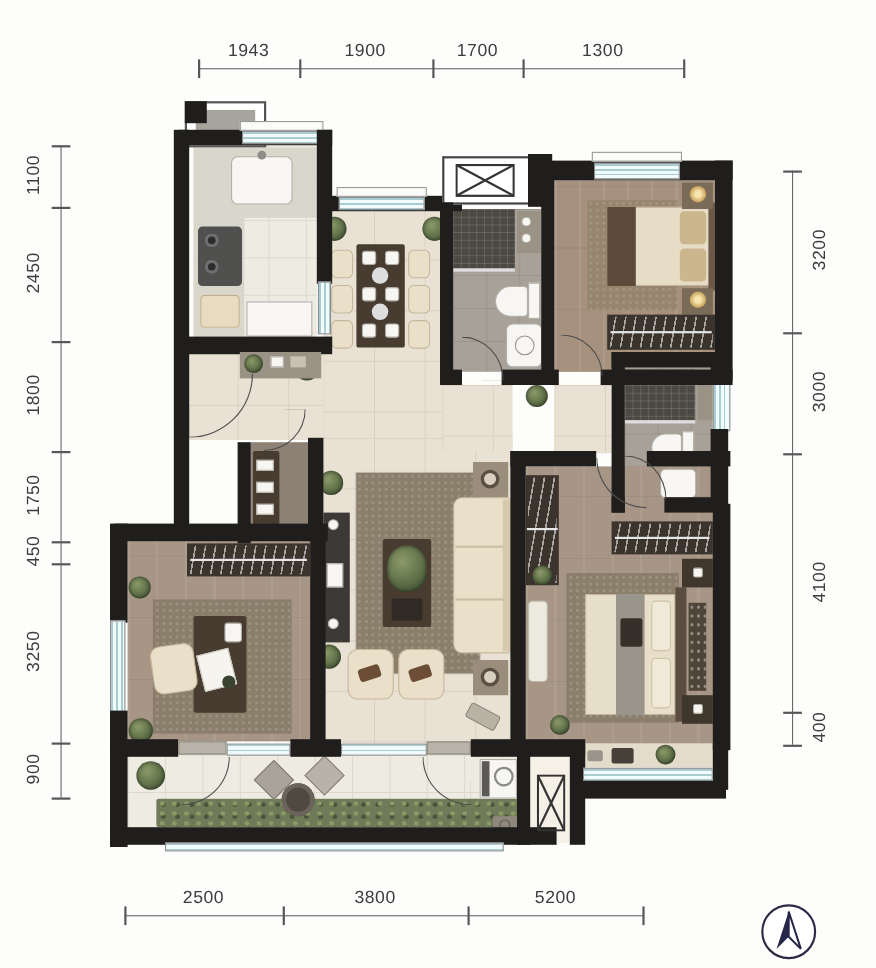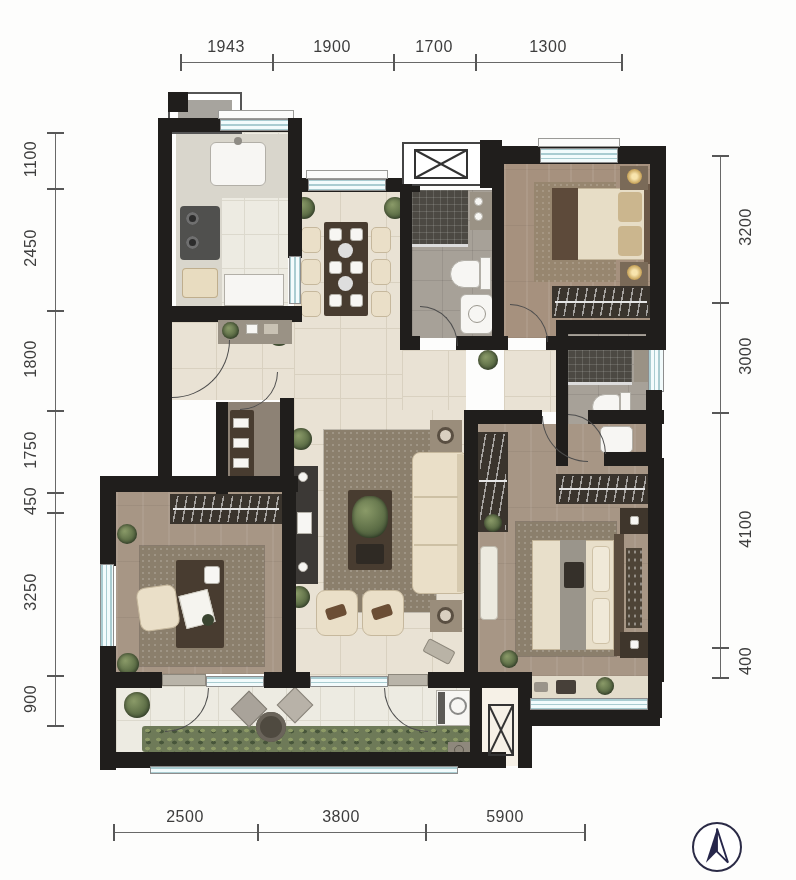--- a/index.html
+++ b/index.html
@@ -315,21 +315,21 @@
   </div>
 
   <div>
     <div class="t dline" style="left:113px;top:832px;width:472px;height:1.3px"></div>
     <div class="t tick" style="left:113px;top:824px;width:1.6px;height:17px"></div>
     <div class="t tick" style="left:257px;top:824px;width:1.6px;height:17px"></div>
     <div class="t tick" style="left:425px;top:824px;width:1.6px;height:17px"></div>
     <div class="t tick" style="left:584px;top:824px;width:1.6px;height:17px"></div>
     <div class="t lbl" style="left:150px;top:808px;width:70px">2500</div>
     <div class="t lbl" style="left:306px;top:808px;width:70px">3800</div>
-    <div class="t lbl" style="left:470px;top:808px;width:70px">5900</div>
+    <div class="t lbl" style="left:470px;top:808px;width:70px">5200</div>
   </div>
 
   <div class="t compass" style="left:692px;top:822px;width:46px;height:46px">
     <svg width="46" height="46" viewBox="0 0 100 100">
       <polygon points="50,10 26,84 50,60" fill="#26264a"></polygon>
       <polygon points="50,10 74,84 50,60" fill="#ffffff" stroke="#26264a" stroke-width="4"></polygon>
     </svg>
   </div>
 
 </div>

